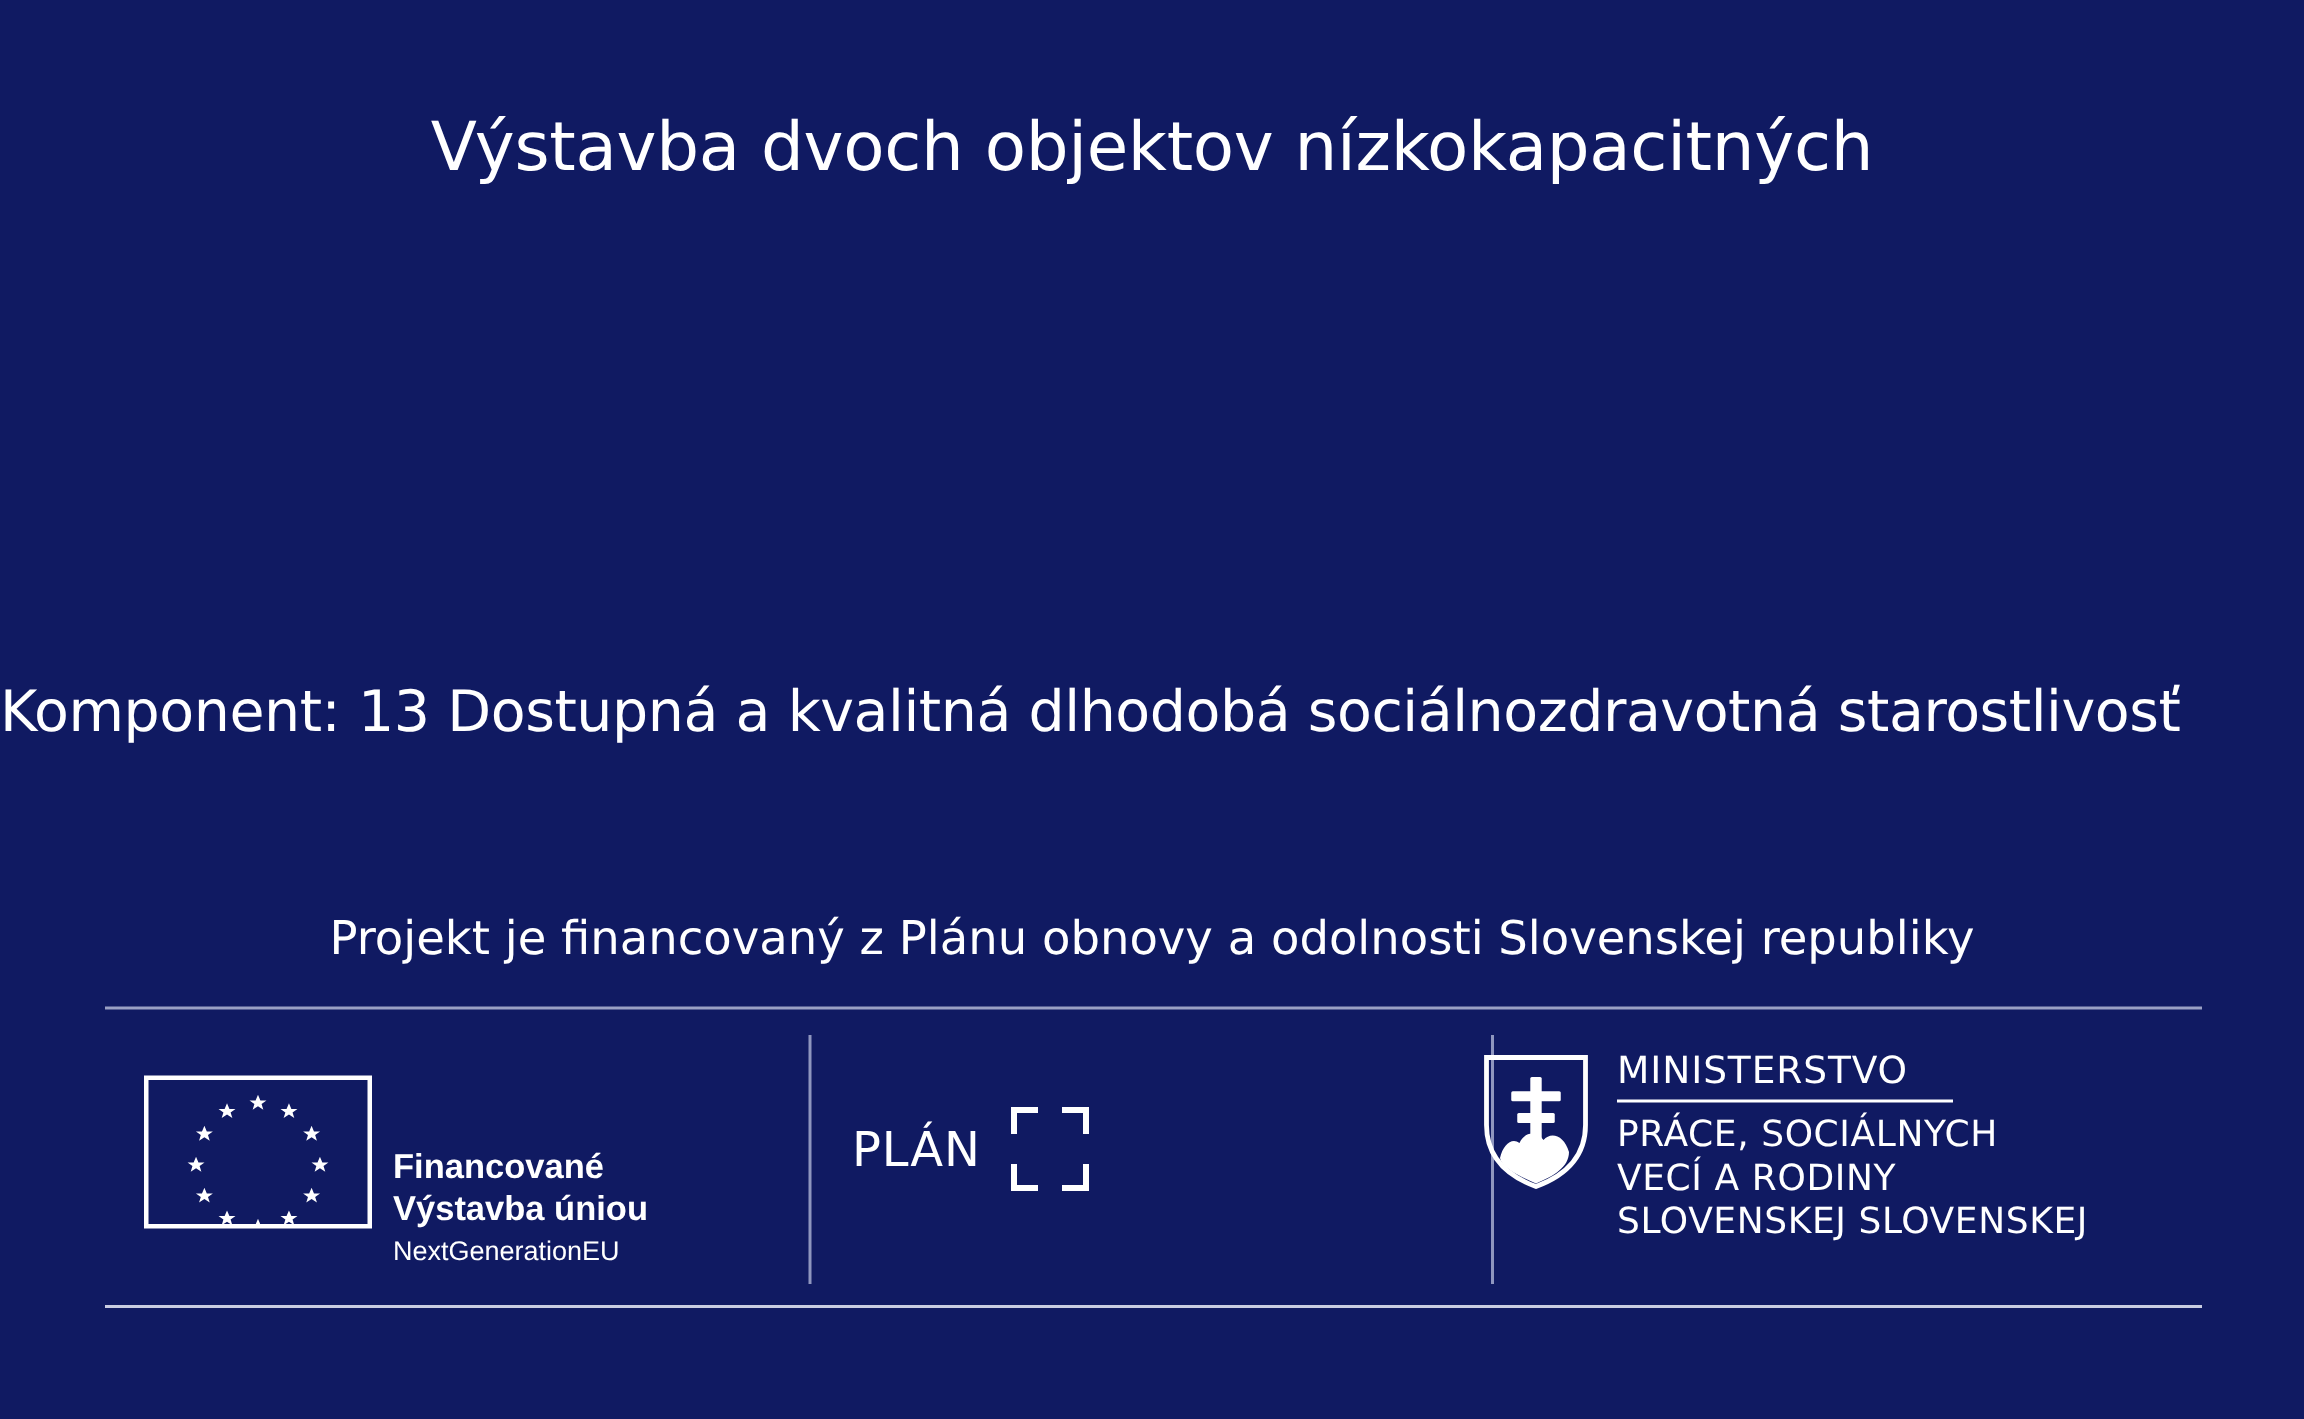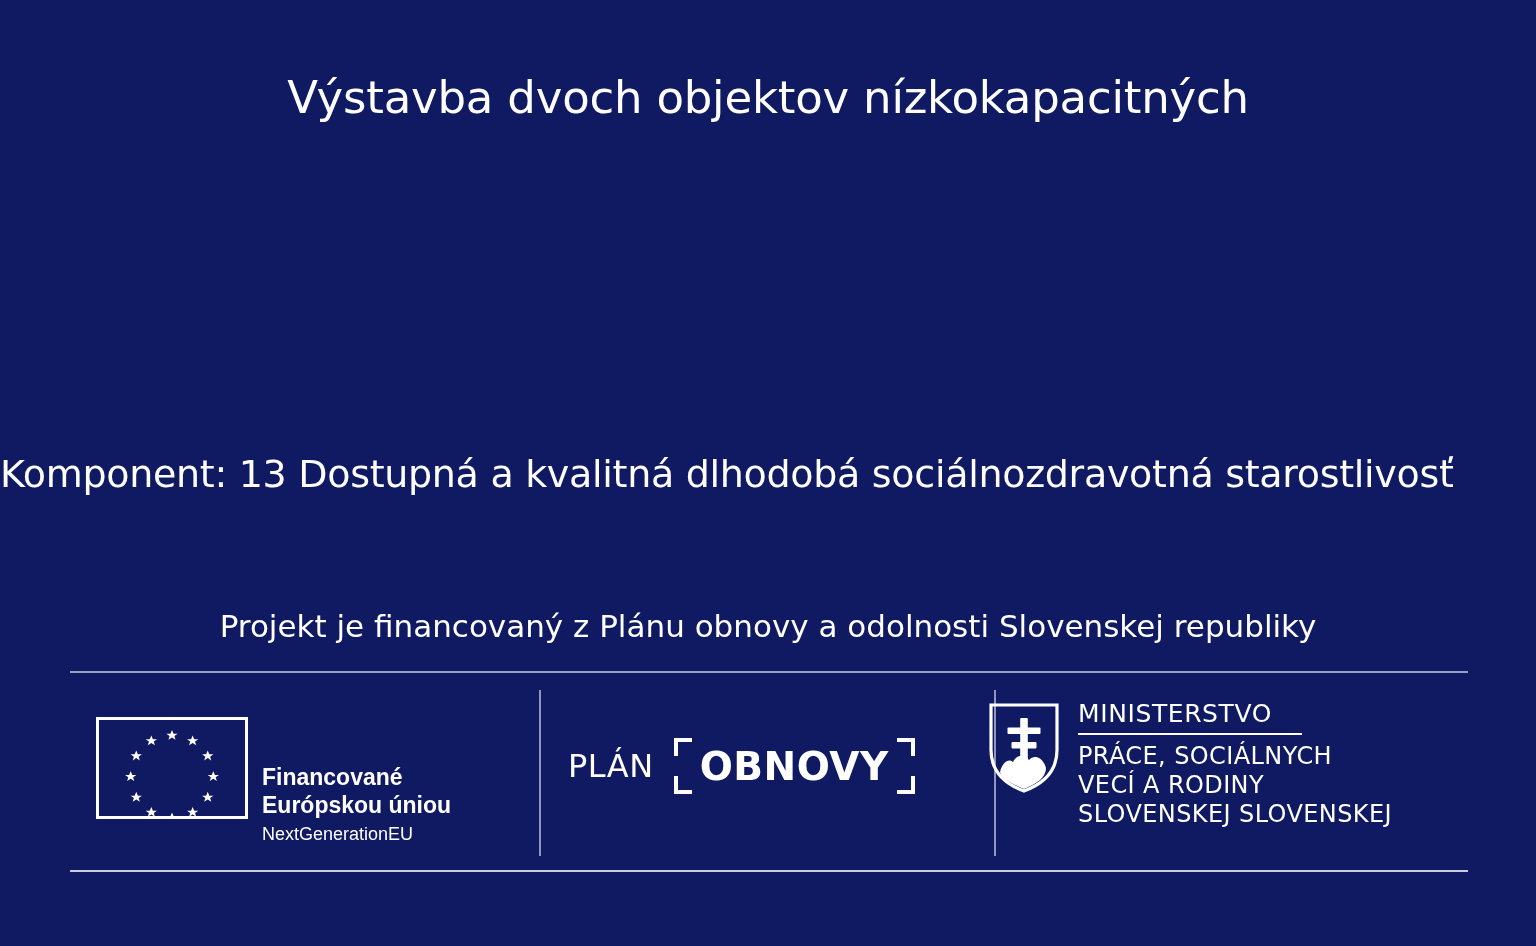--- a/index.html
+++ b/index.html
@@ -273,33 +273,32 @@
               <polygon points="0,-6 1.76,-1.85 6.2,-1.85 2.62,0.71 3.9,4.85 0,2.3 -3.9,4.85 -2.62,0.71 -6.2,-1.85 -1.76,-1.85"></polygon>
             </g>
             <g transform="translate(54.5,21.8) scale(0.95)">
               <polygon points="0,-6 1.76,-1.85 6.2,-1.85 2.62,0.71 3.9,4.85 0,2.3 -3.9,4.85 -2.62,0.71 -6.2,-1.85 -1.76,-1.85"></polygon>
             </g>
           </g>
         </svg>
       </div>
       <div class="eu-text">
         <div class="eu-text-bold">Financované</div>
-        <div class="eu-text-bold">Európskou úniou</div>
+        <div class="eu-text-bold">Výstavba úniou</div>
         <div class="eu-text-reg">NextGenerationEU</div>
       </div>
     </div>
 
     <div class="plan-logo">
       <div class="plan-word">PLÁN</div>
       <div class="bracket-group">
         <span class="corner tl"></span>
         <span class="corner bl"></span>
         <span class="corner tr"></span>
         <span class="corner br"></span>
-        <span class="obnovy-word">OBNOVY</span>
       </div>
     </div>
 
     <div class="ministry-logo">
       <svg class="coat" viewBox="0 0 72 92">
         <path d="M3,3 H69 V48 C69,70 55,82 36,89 C17,82 3,70 3,48 Z" fill="none" stroke="#ffffff" stroke-width="3.2"></path>
         <g fill="#ffffff">
           <rect x="32.2" y="16" width="7.6" height="44" rx="1"></rect>
           <rect x="19.5" y="25.5" width="33" height="6.6" rx="1"></rect>
           <rect x="23.5" y="40" width="25" height="6.6" rx="1"></rect>

